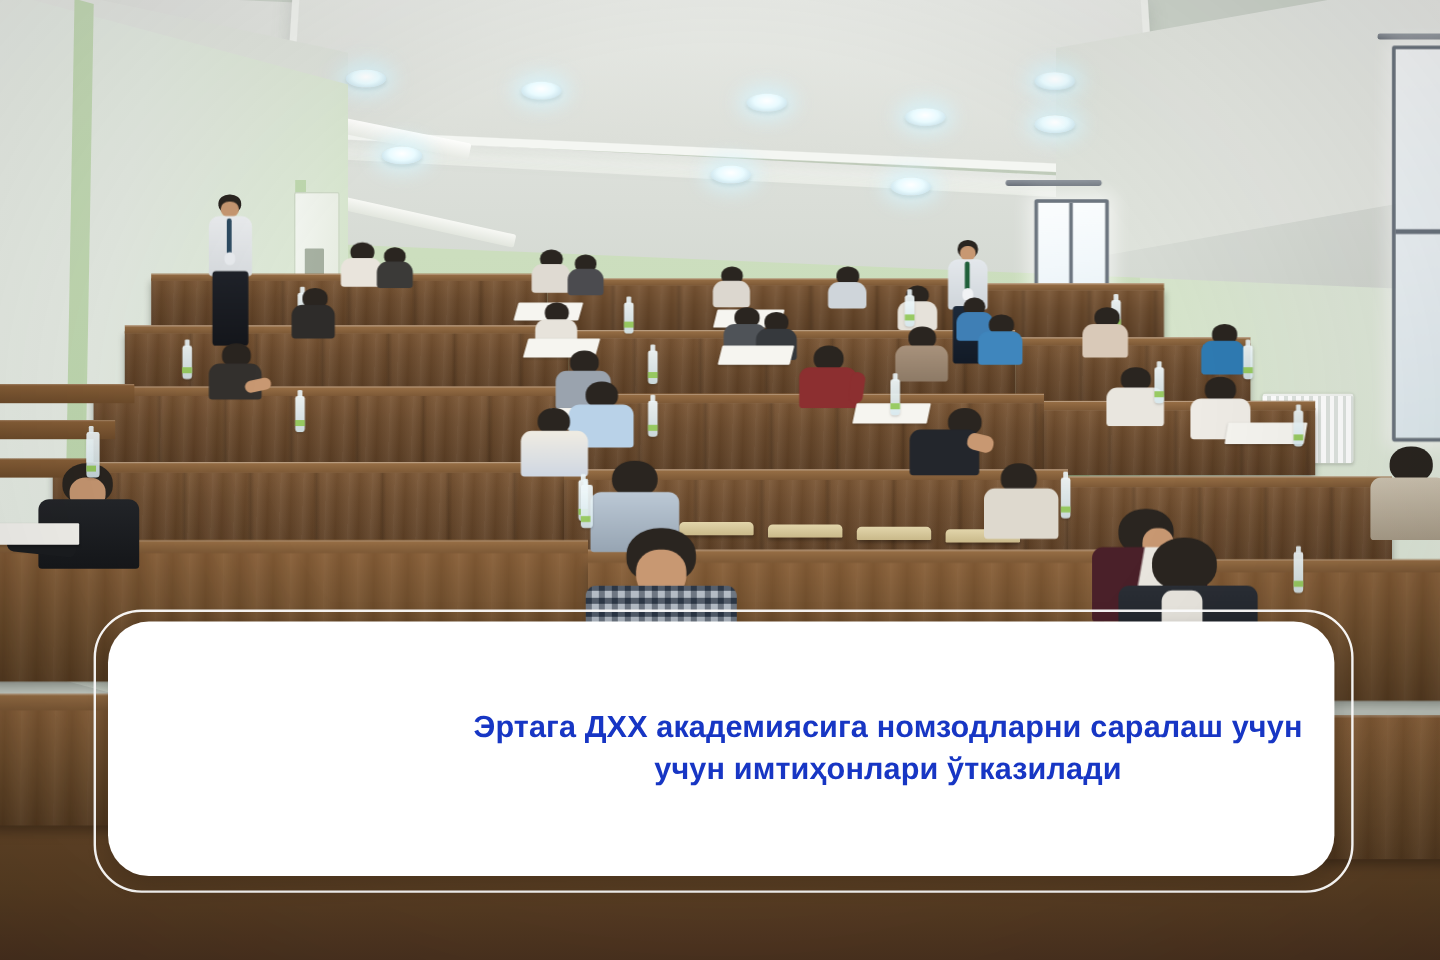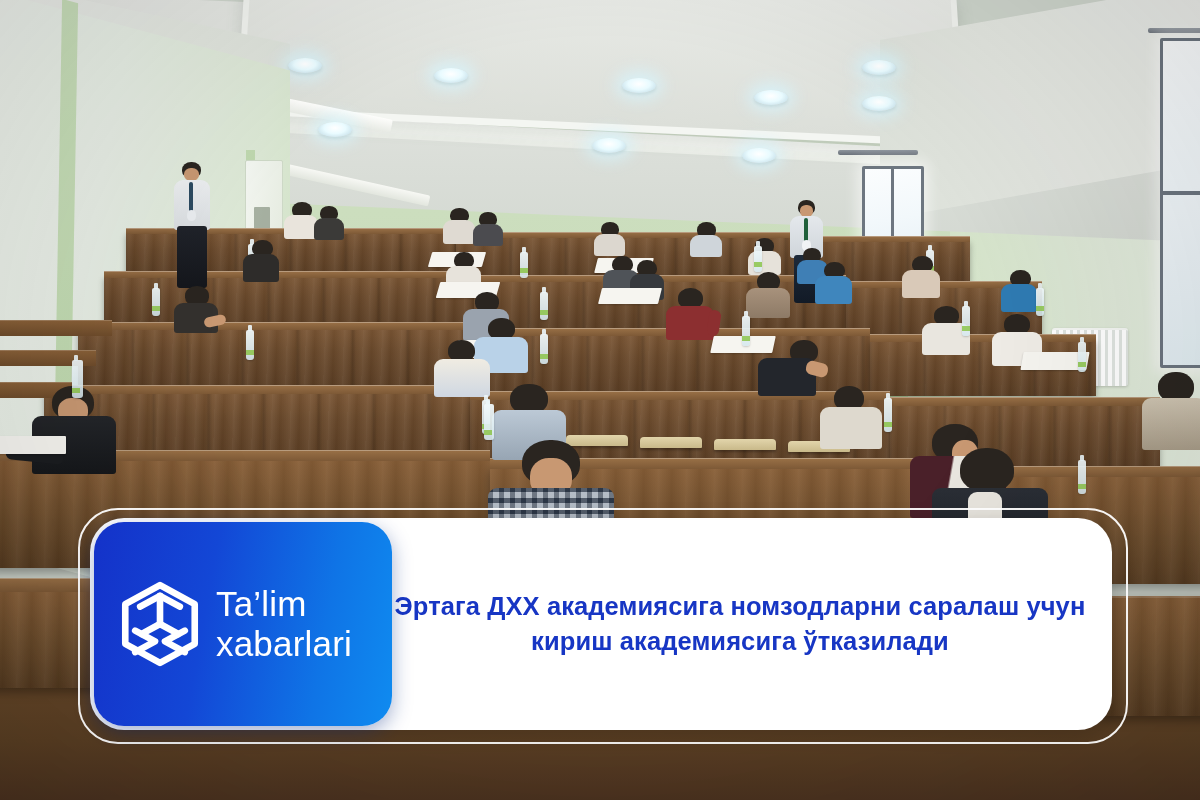--- a/index.html
+++ b/index.html
@@ -501,37 +501,17 @@
       <div class="head" style="left:16px;top:0;width:36px;height:30px;"></div>
       <div class="torso" style="left:0px;top:26px;width:64px;height:52px;background:linear-gradient(180deg,#cfc5b2,#a99d89);"></div>
     </div>
 
     <div class="photo-vignette"></div>
   </div>
 
   <div class="banner-outline"></div>
 
   <div class="banner-white">
-    <div class="headline">Эртага ДХХ академиясига номзодларни саралаш учун кириш академиясига ўтказилади</div>
+    <div class="headline">Эртага ДХХ академиясига номзодларни саралаш учун учун имтиҳонлари ўтказилади</div>
   </div>
 
-  <div class="logo-card">
-    <svg class="cube-icon" viewBox="0 0 100 104" fill="none">
-
-      <path d="M50 5 L92 28 L92 76 L50 99 L8 76 L8 28 Z" stroke="#ffffff" stroke-width="8" stroke-linejoin="round" fill="none"></path>
-
-      <path d="M26 31 L50 18 L74 31" stroke="#ffffff" stroke-width="8" stroke-linecap="round" stroke-linejoin="round" fill="none"></path>
-
-      <path d="M50 18 L50 52" stroke="#ffffff" stroke-width="8" stroke-linecap="round"></path>
-
-      <path d="M20 60 L44 73 L20 86" stroke="#ffffff" stroke-width="8" stroke-linecap="round" stroke-linejoin="round" fill="none"></path>
-
-      <path d="M80 60 L56 73 L80 86" stroke="#ffffff" stroke-width="8" stroke-linecap="round" stroke-linejoin="round" fill="none"></path>
-
-      <path d="M50 52 L28 64 M50 52 L72 64" stroke="#ffffff" stroke-width="8" stroke-linecap="round"></path>
-    </svg>
-    <div>
-      <div class="brand">Ta’lim</div>
-      <div class="brand">xabarlari</div>
-    </div>
-  </div>
 
 </div>
 
 </body></html>

